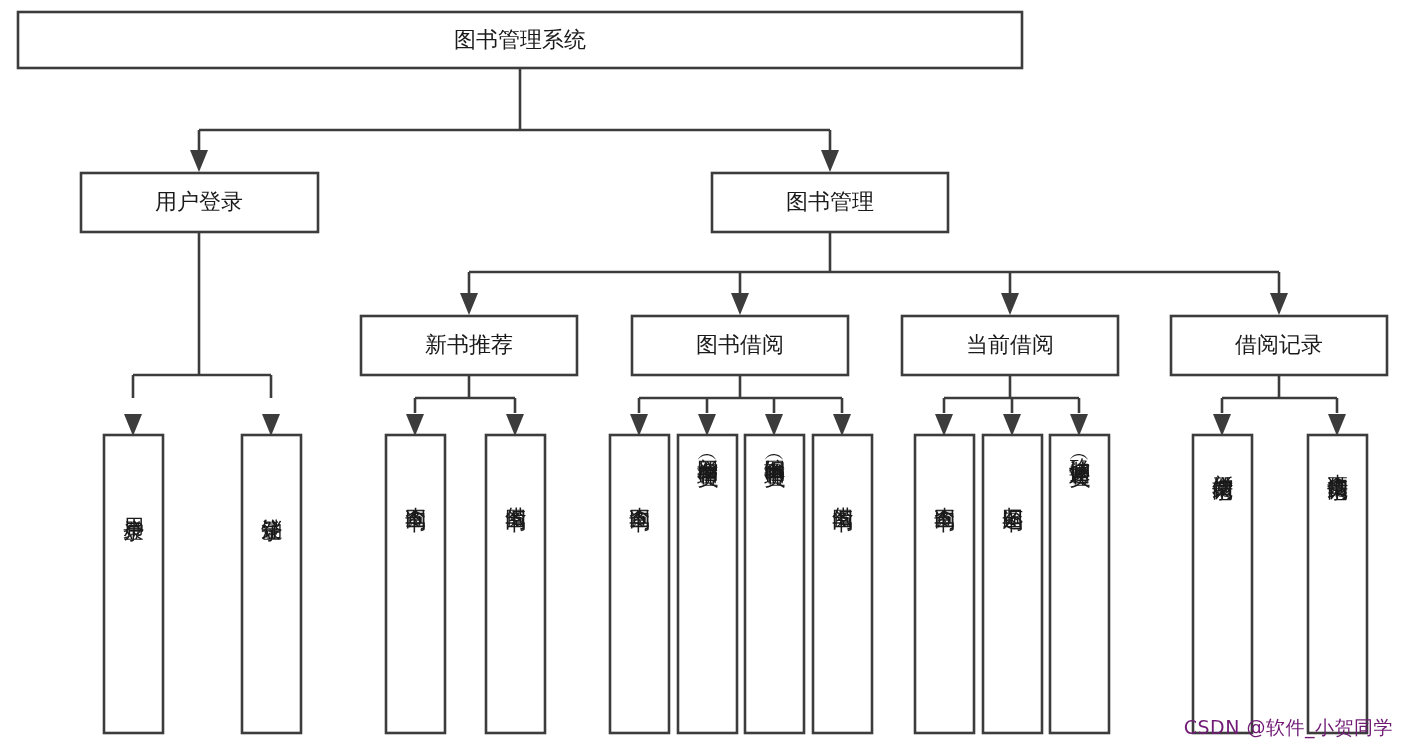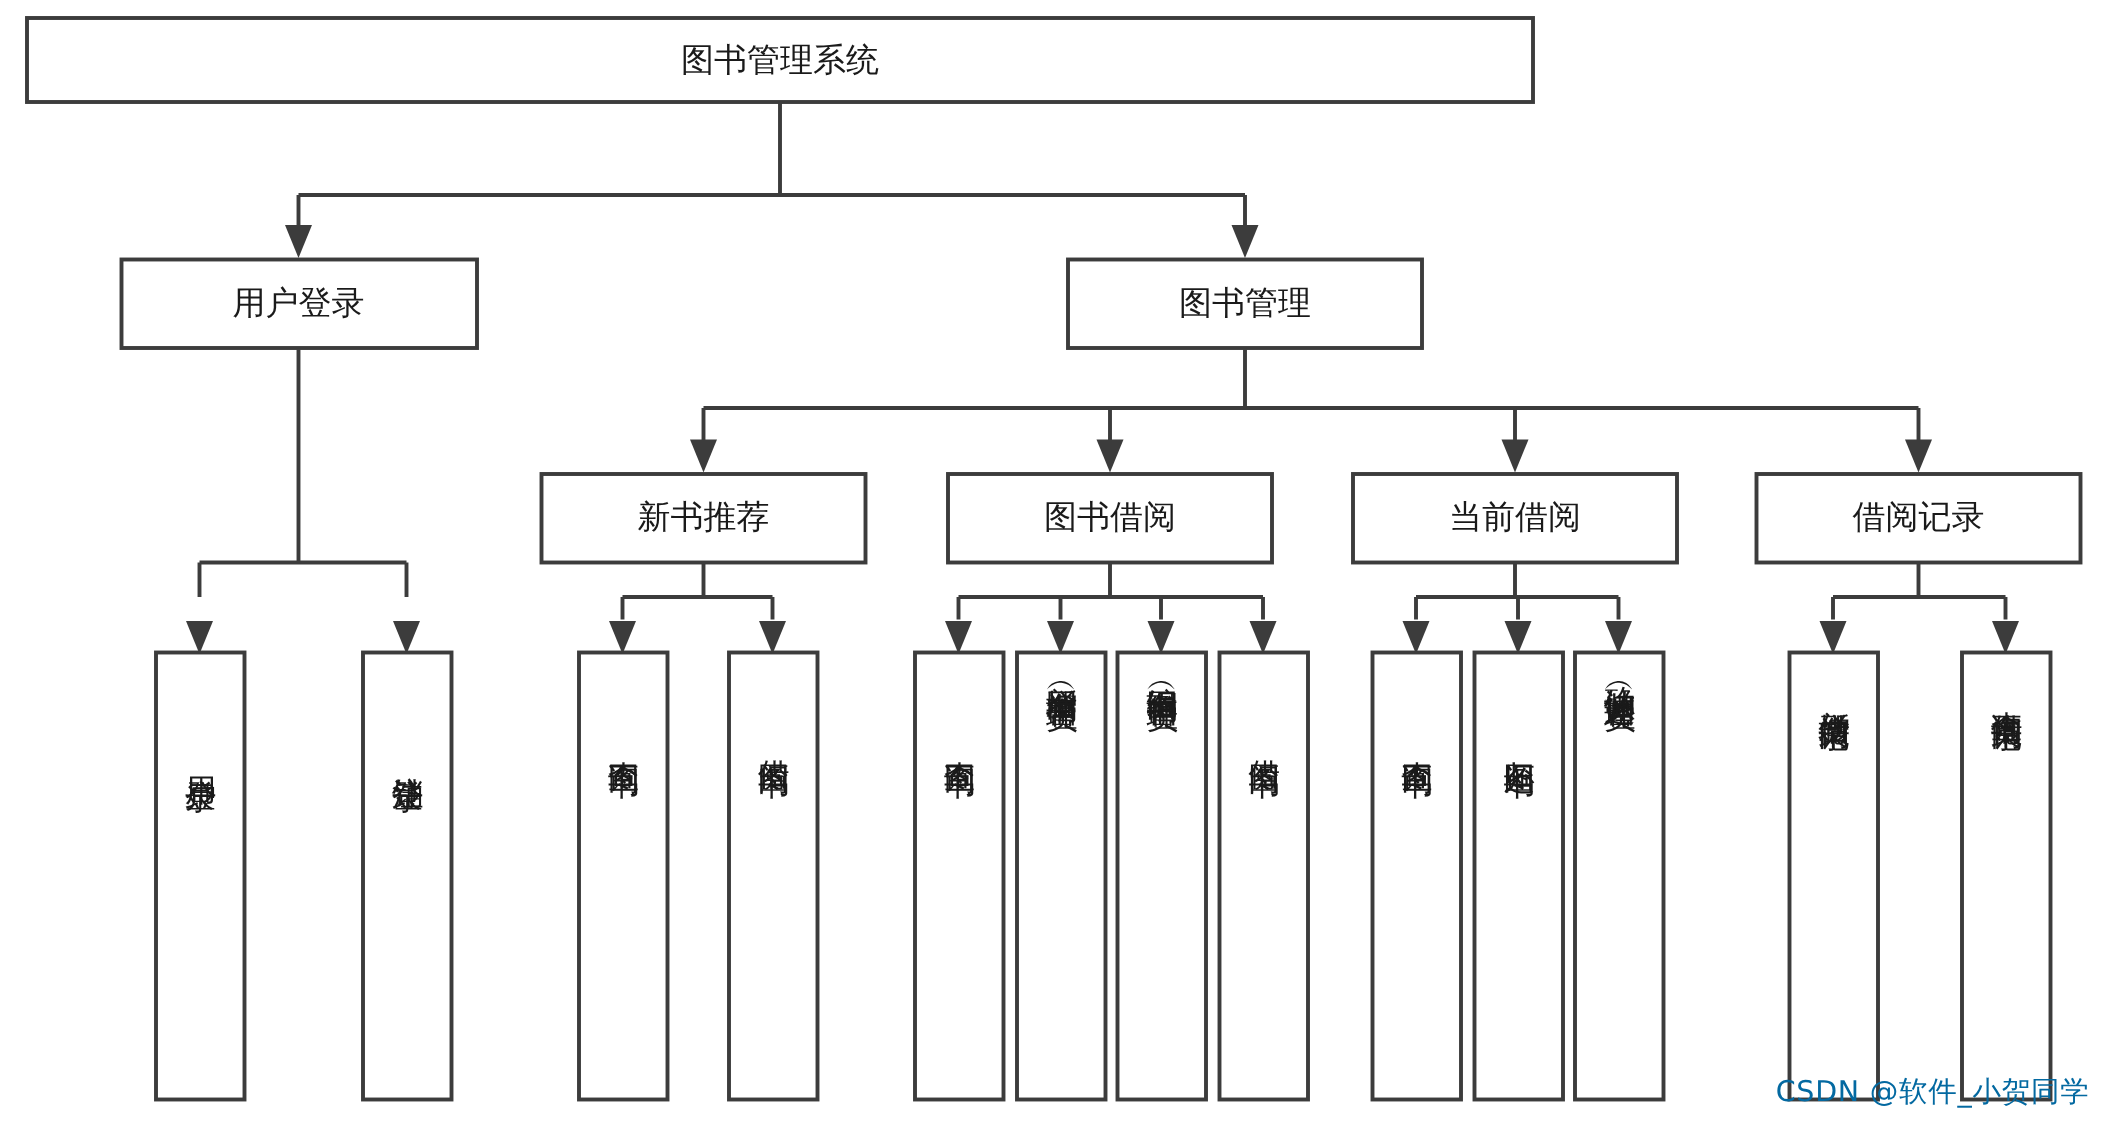--- a/index.html
+++ b/index.html
@@ -68,21 +68,21 @@
     color: #1a1a1a;
     letter-spacing: 1.5px;
     white-space: nowrap;
   }
   .watermark {
     position: absolute;
     right: 12px;
     bottom: 6px;
     font-family: "DejaVu Sans", "Liberation Sans", sans-serif;
     font-size: 19px;
-    color: #0369a1;
+    color: #701a75;
     white-space: nowrap;
     letter-spacing: 0.5px;
   }
 </style>
 </head>
 <body>
 
 <div id="diagram-root">
 
   <svg class="canvas" viewBox="0 0 1405 747" xmlns="http://www.w3.org/2000/svg">

